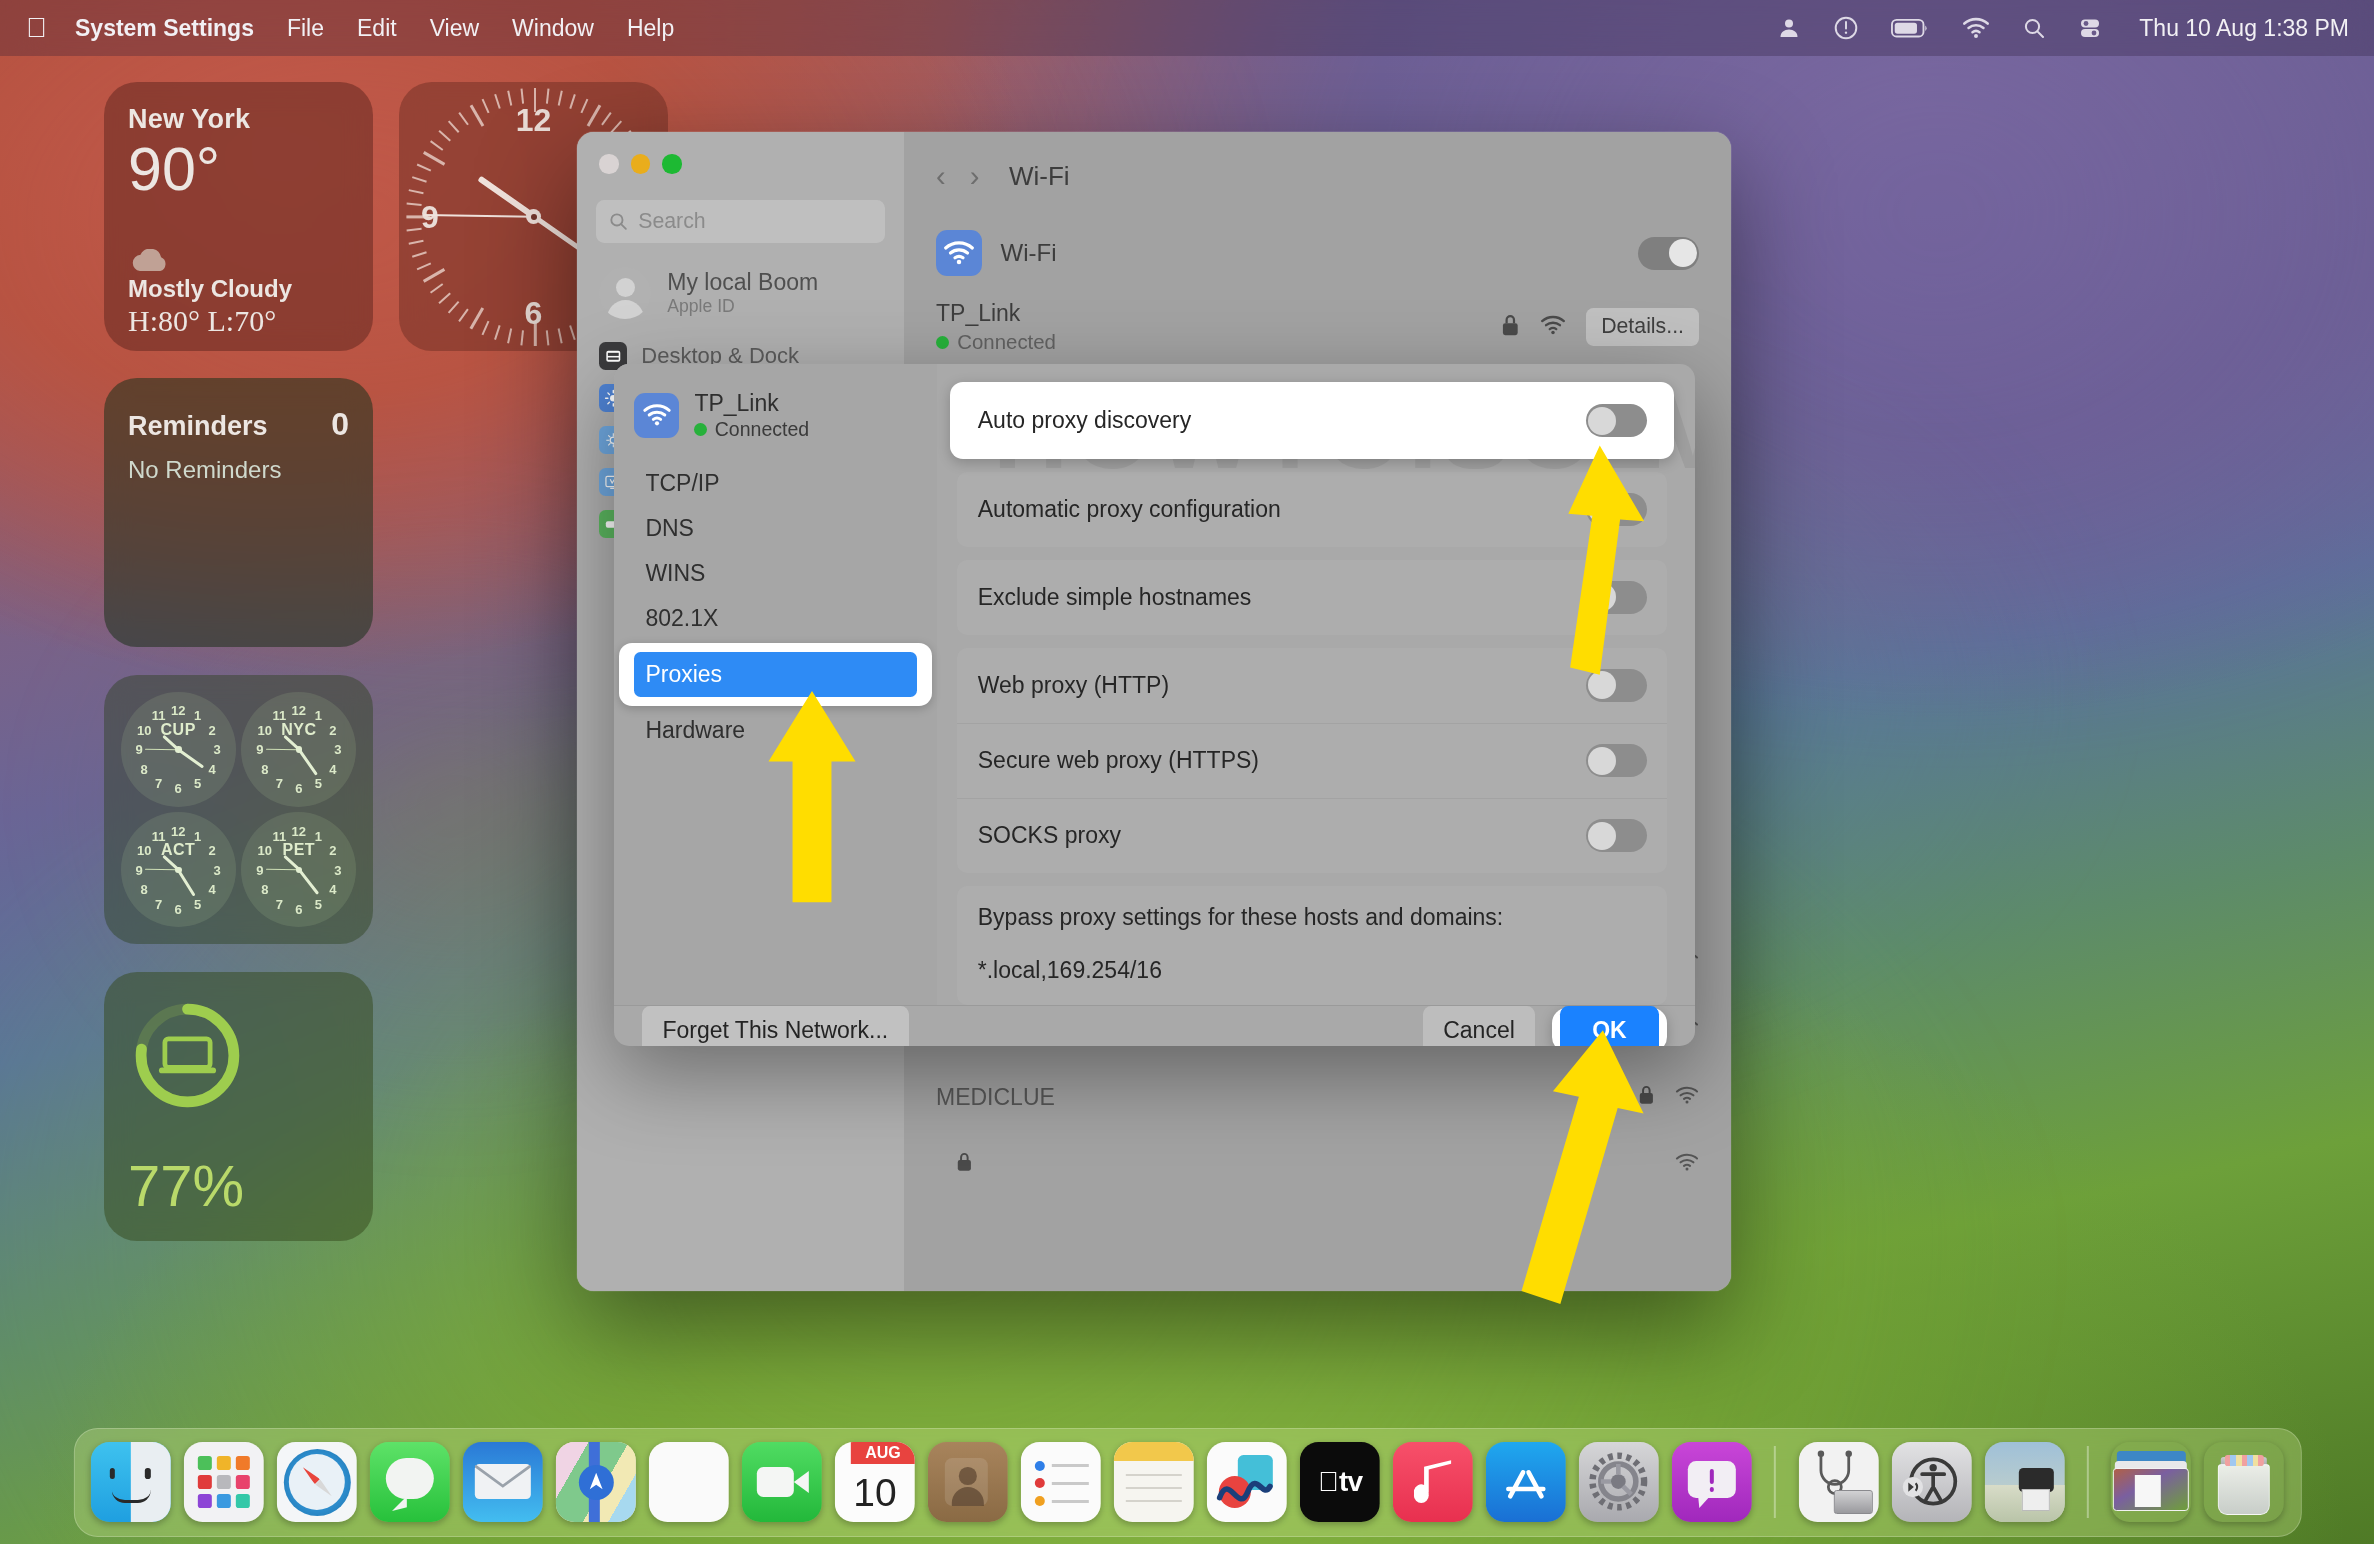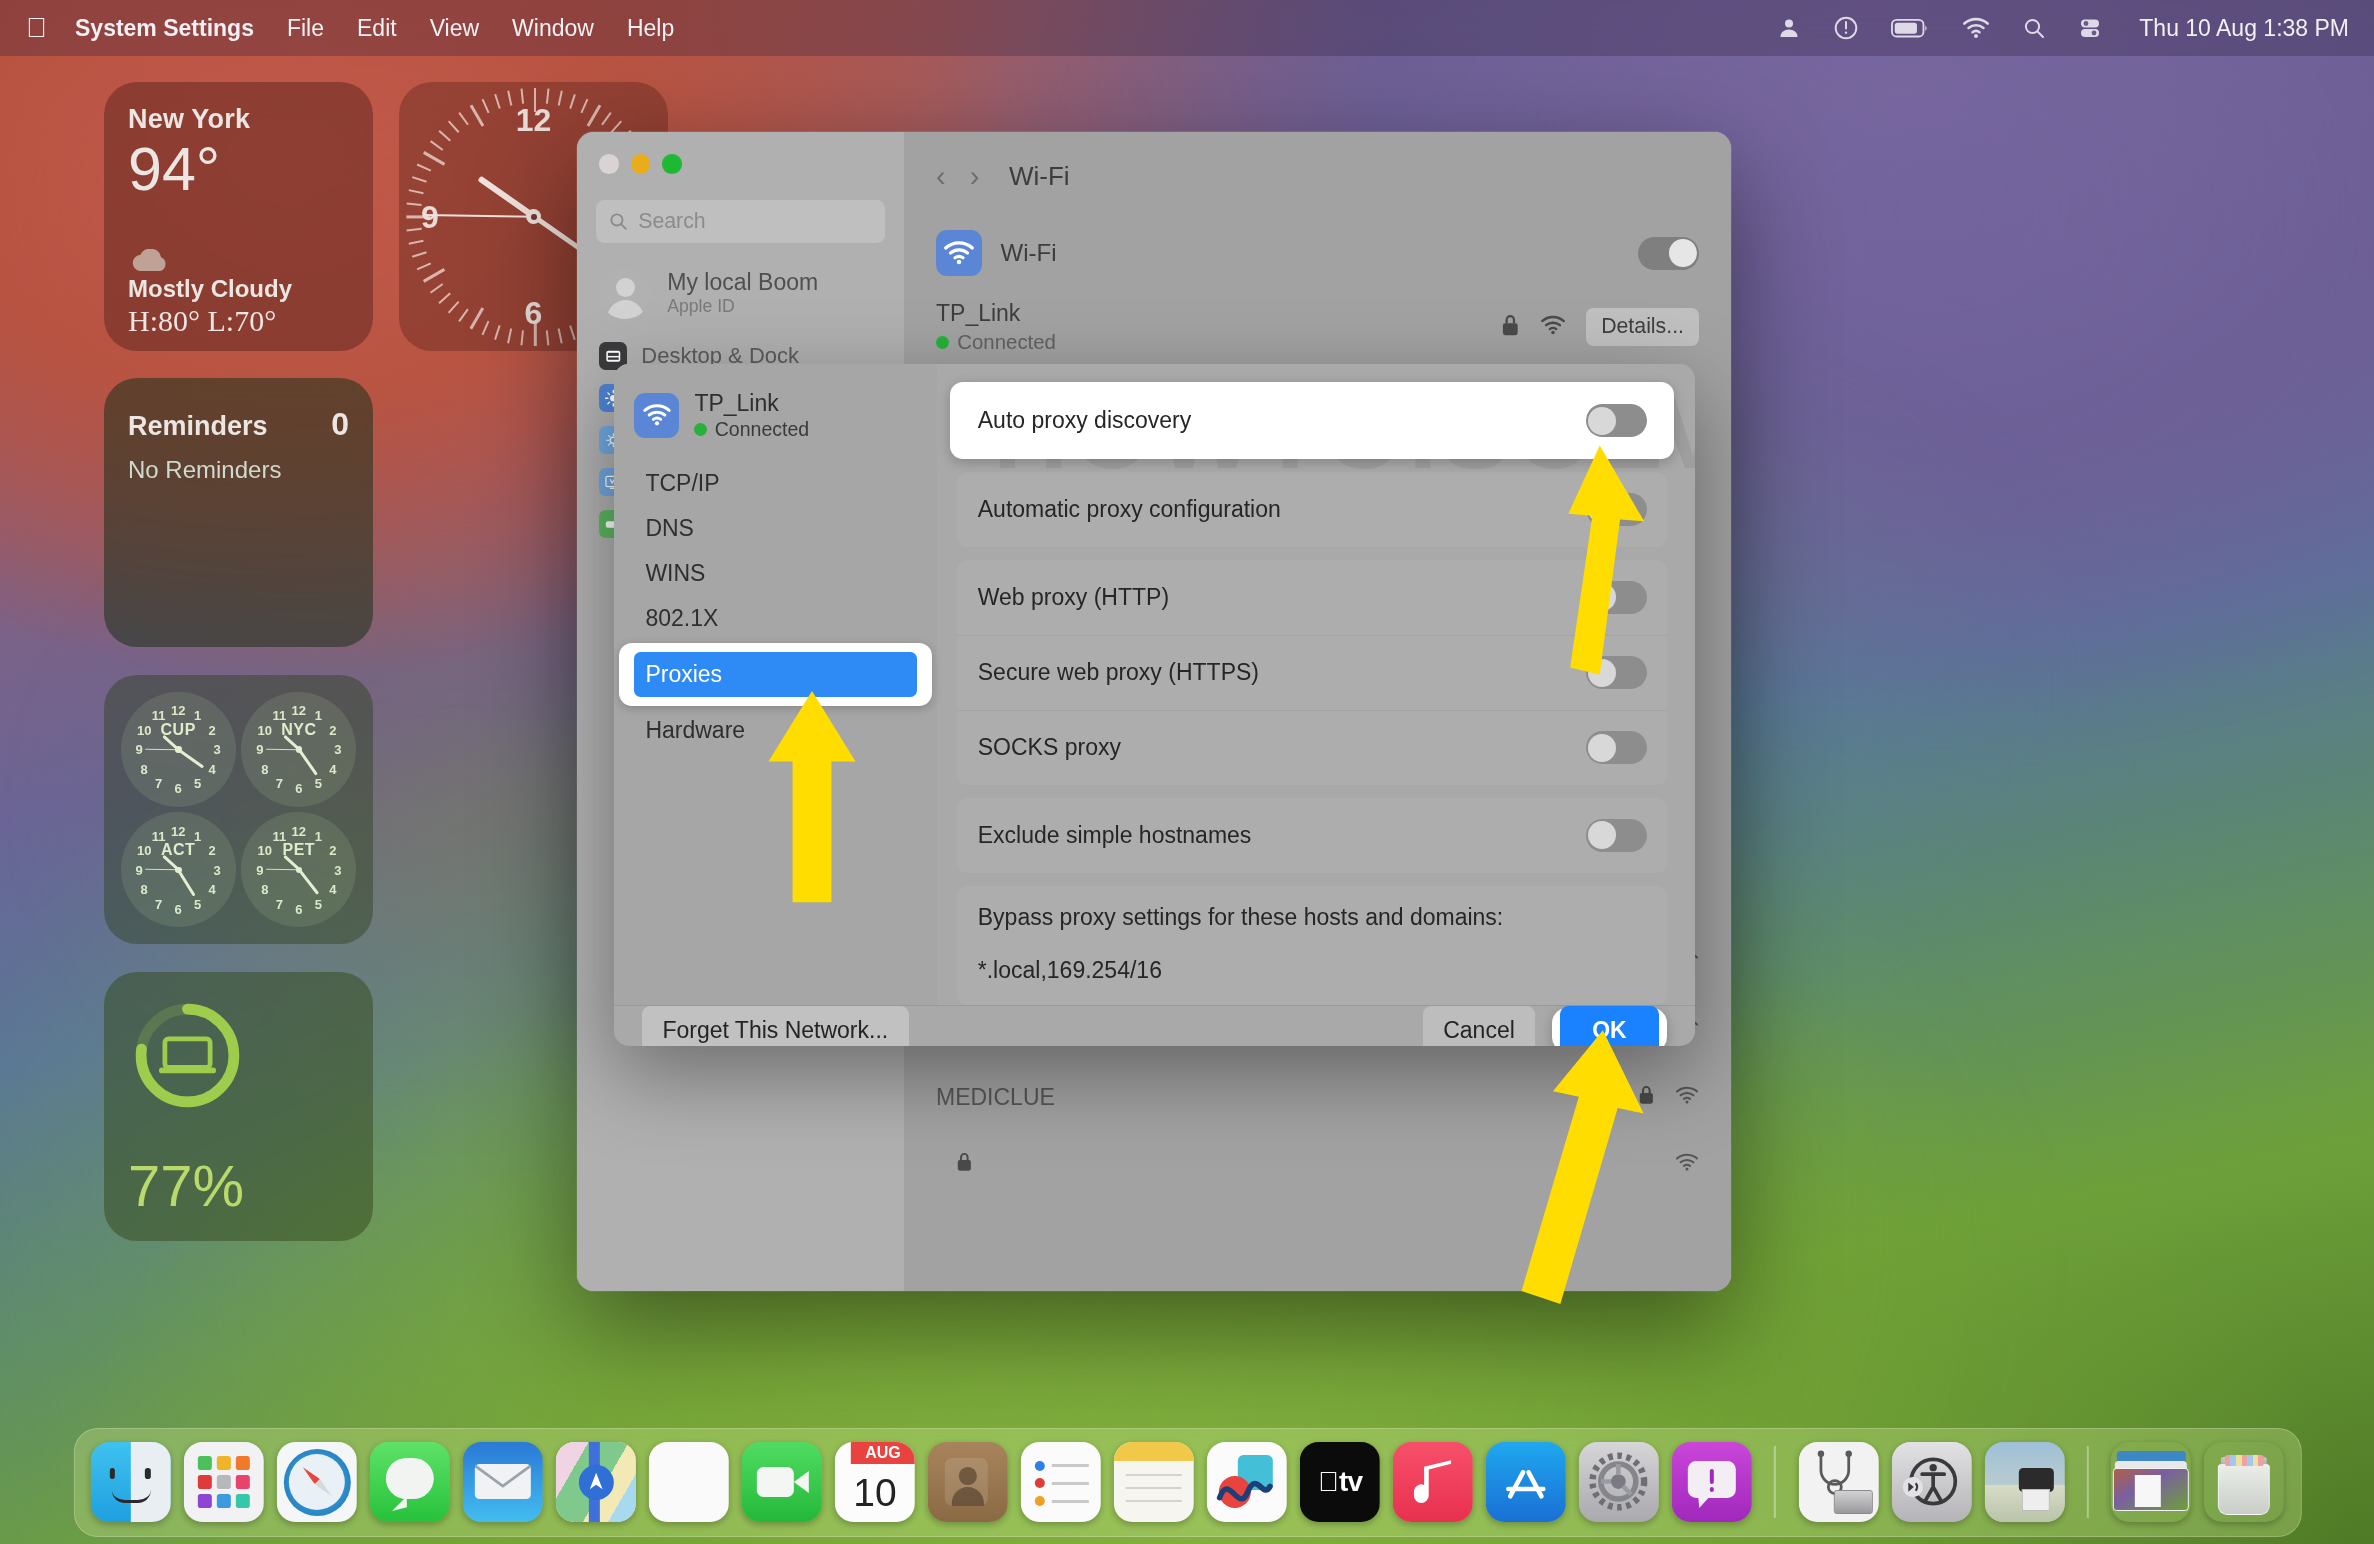--- a/index.html
+++ b/index.html
@@ -292,21 +292,21 @@
           <circle cx="8" cy="7.5" r="2.4" fill="#6a5a8a"></circle>
           <rect x="3" y="13" width="18" height="8" rx="4" fill="#ded9e6"></rect>
           <circle cx="16" cy="17" r="2.4" fill="#6a5a8a"></circle>
         </svg>
     </span>
     <span class="clock">Thu 10 Aug  1:38 PM</span>
   </div>
 
   <div class="widget" id="w-weather">
     <div class="city">New York</div>
-    <div class="temp">94°</div>
+    <div class="temp">90°</div>
     <div class="cloud">
       <svg width="46" height="24" viewBox="0 0 50 26">
           <path d="M13 24a9 9 0 01.6-17.9A12 12 0 0136 9a8 8 0 01-1 15z" fill="#c0a195"></path>
         </svg>
     </div>
     <div class="cond">Mostly Cloudy</div>
     <div class="hl">H:80° L:70°</div>
   </div>
 
   <div class="widget" id="w-clock">
@@ -721,42 +721,42 @@
           <div class="prow">
             <span class="lab">Automatic proxy configuration</span>
             <span class="switch">
                 <span class="knob"></span>
               </span>
           </div>
         </div>
 
         <div class="pgroup" style="margin-top:13px;">
           <div class="prow">
+            <span class="lab">Exclude simple hostnames</span>
+            <span class="switch">
+                <span class="knob"></span>
+              </span>
+          </div>
+        </div>
+
+        <div class="pgroup" style="margin-top:13px;">
+          <div class="prow">
             <span class="lab">Web proxy (HTTP)</span>
             <span class="switch">
                 <span class="knob"></span>
               </span>
           </div>
           <div class="prow">
             <span class="lab">Secure web proxy (HTTPS)</span>
             <span class="switch">
                 <span class="knob"></span>
               </span>
           </div>
           <div class="prow">
             <span class="lab">SOCKS proxy</span>
-            <span class="switch">
-                <span class="knob"></span>
-              </span>
-          </div>
-        </div>
-
-        <div class="pgroup" style="margin-top:13px;">
-          <div class="prow">
-            <span class="lab">Exclude simple hostnames</span>
             <span class="switch">
                 <span class="knob"></span>
               </span>
           </div>
         </div>
 
         <div class="pgroup bypass" style="margin-top:13px;">
           <div>Bypass proxy settings for these hosts and domains:</div>
           <div class="v">*.local,169.254/16</div>
         </div>

